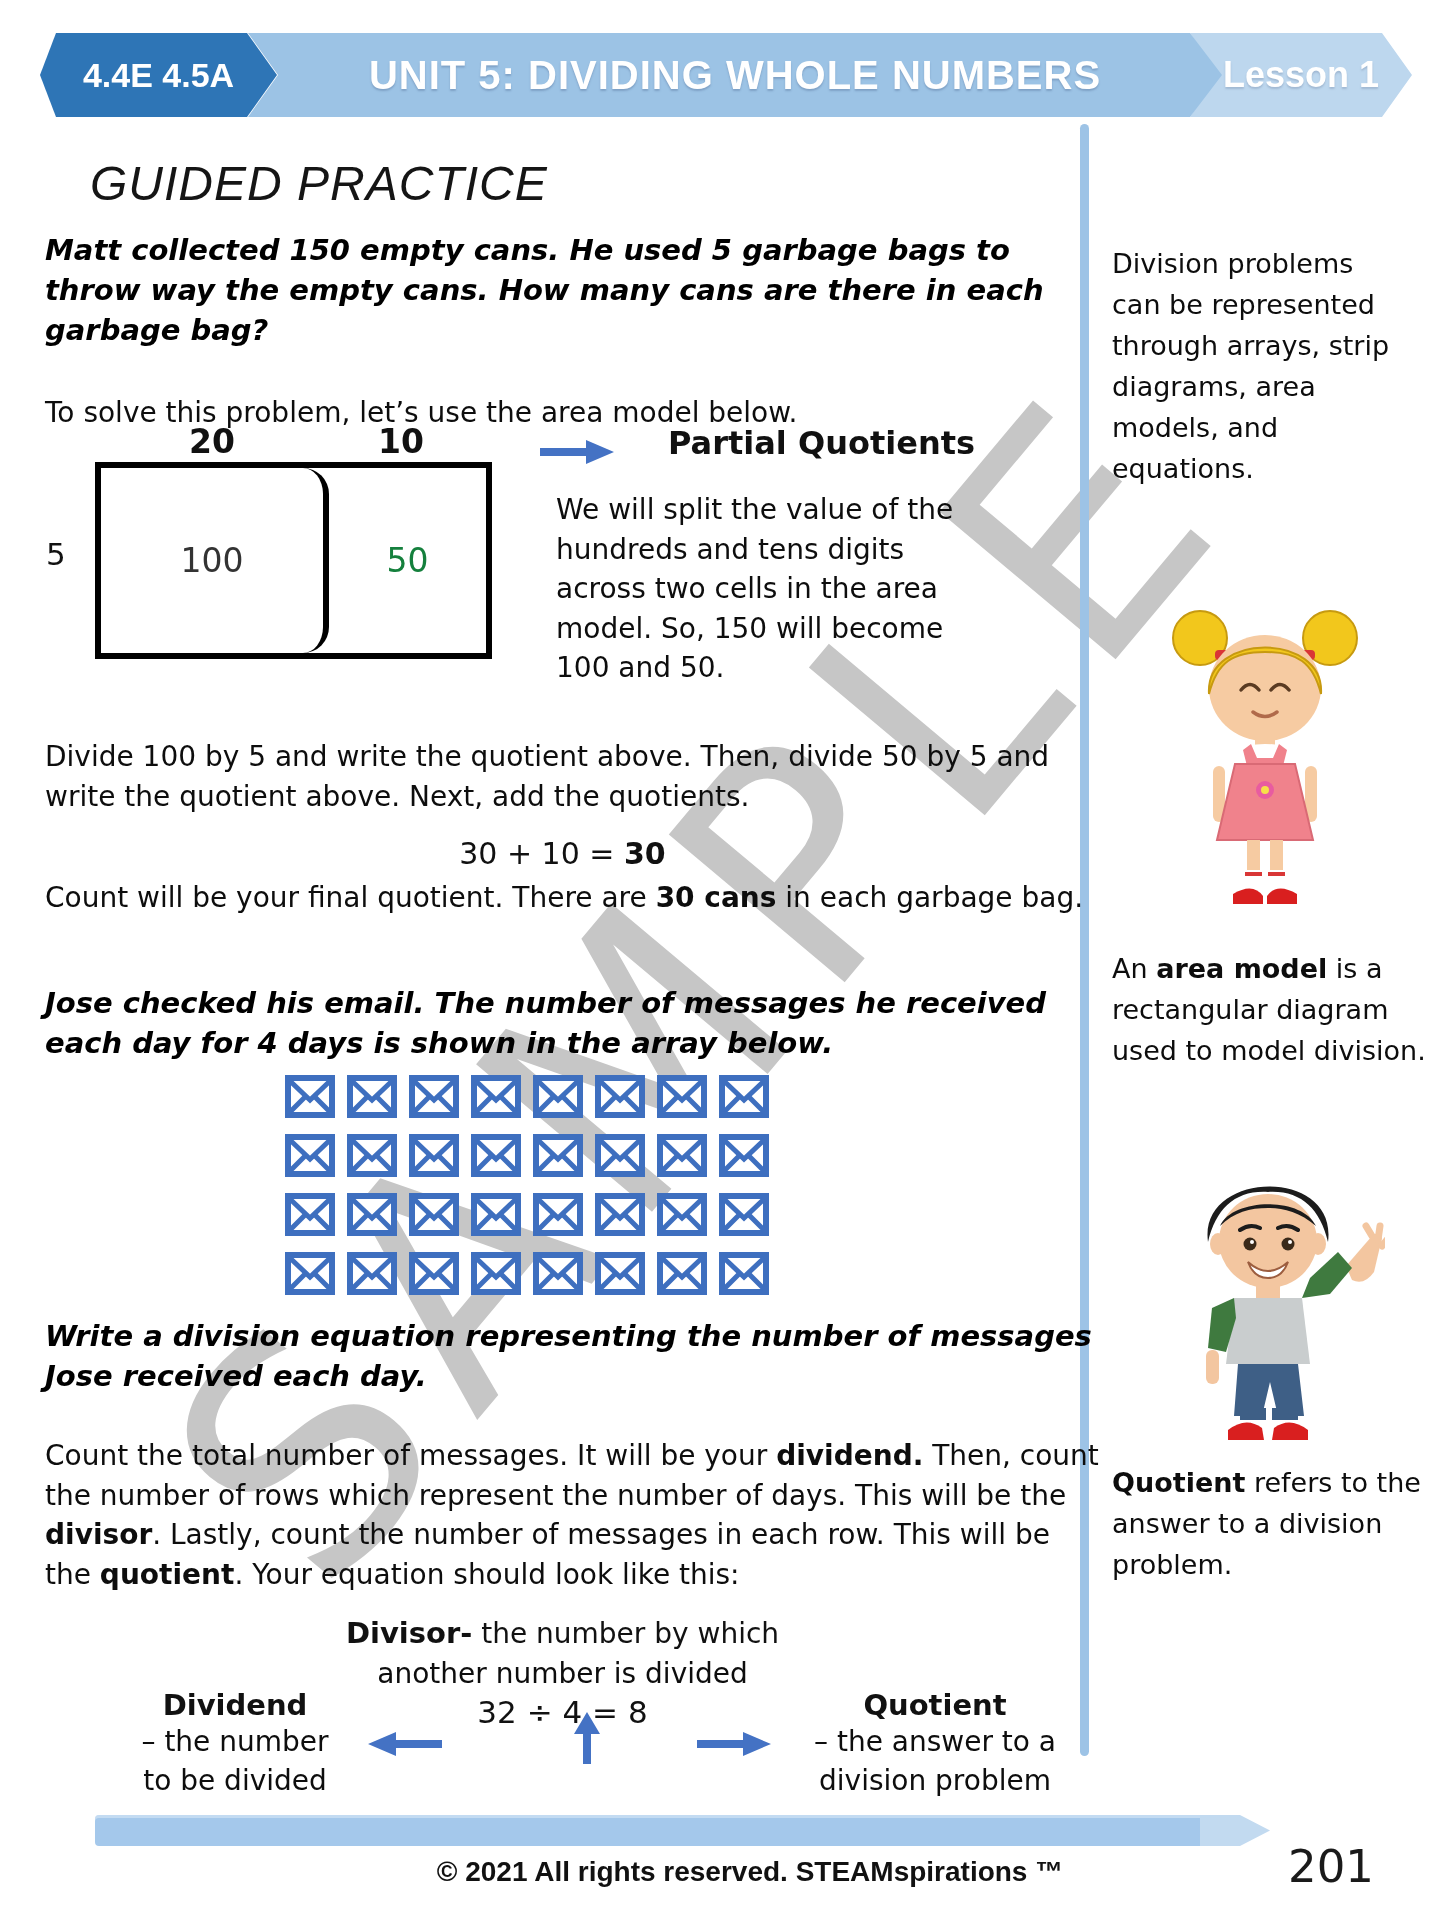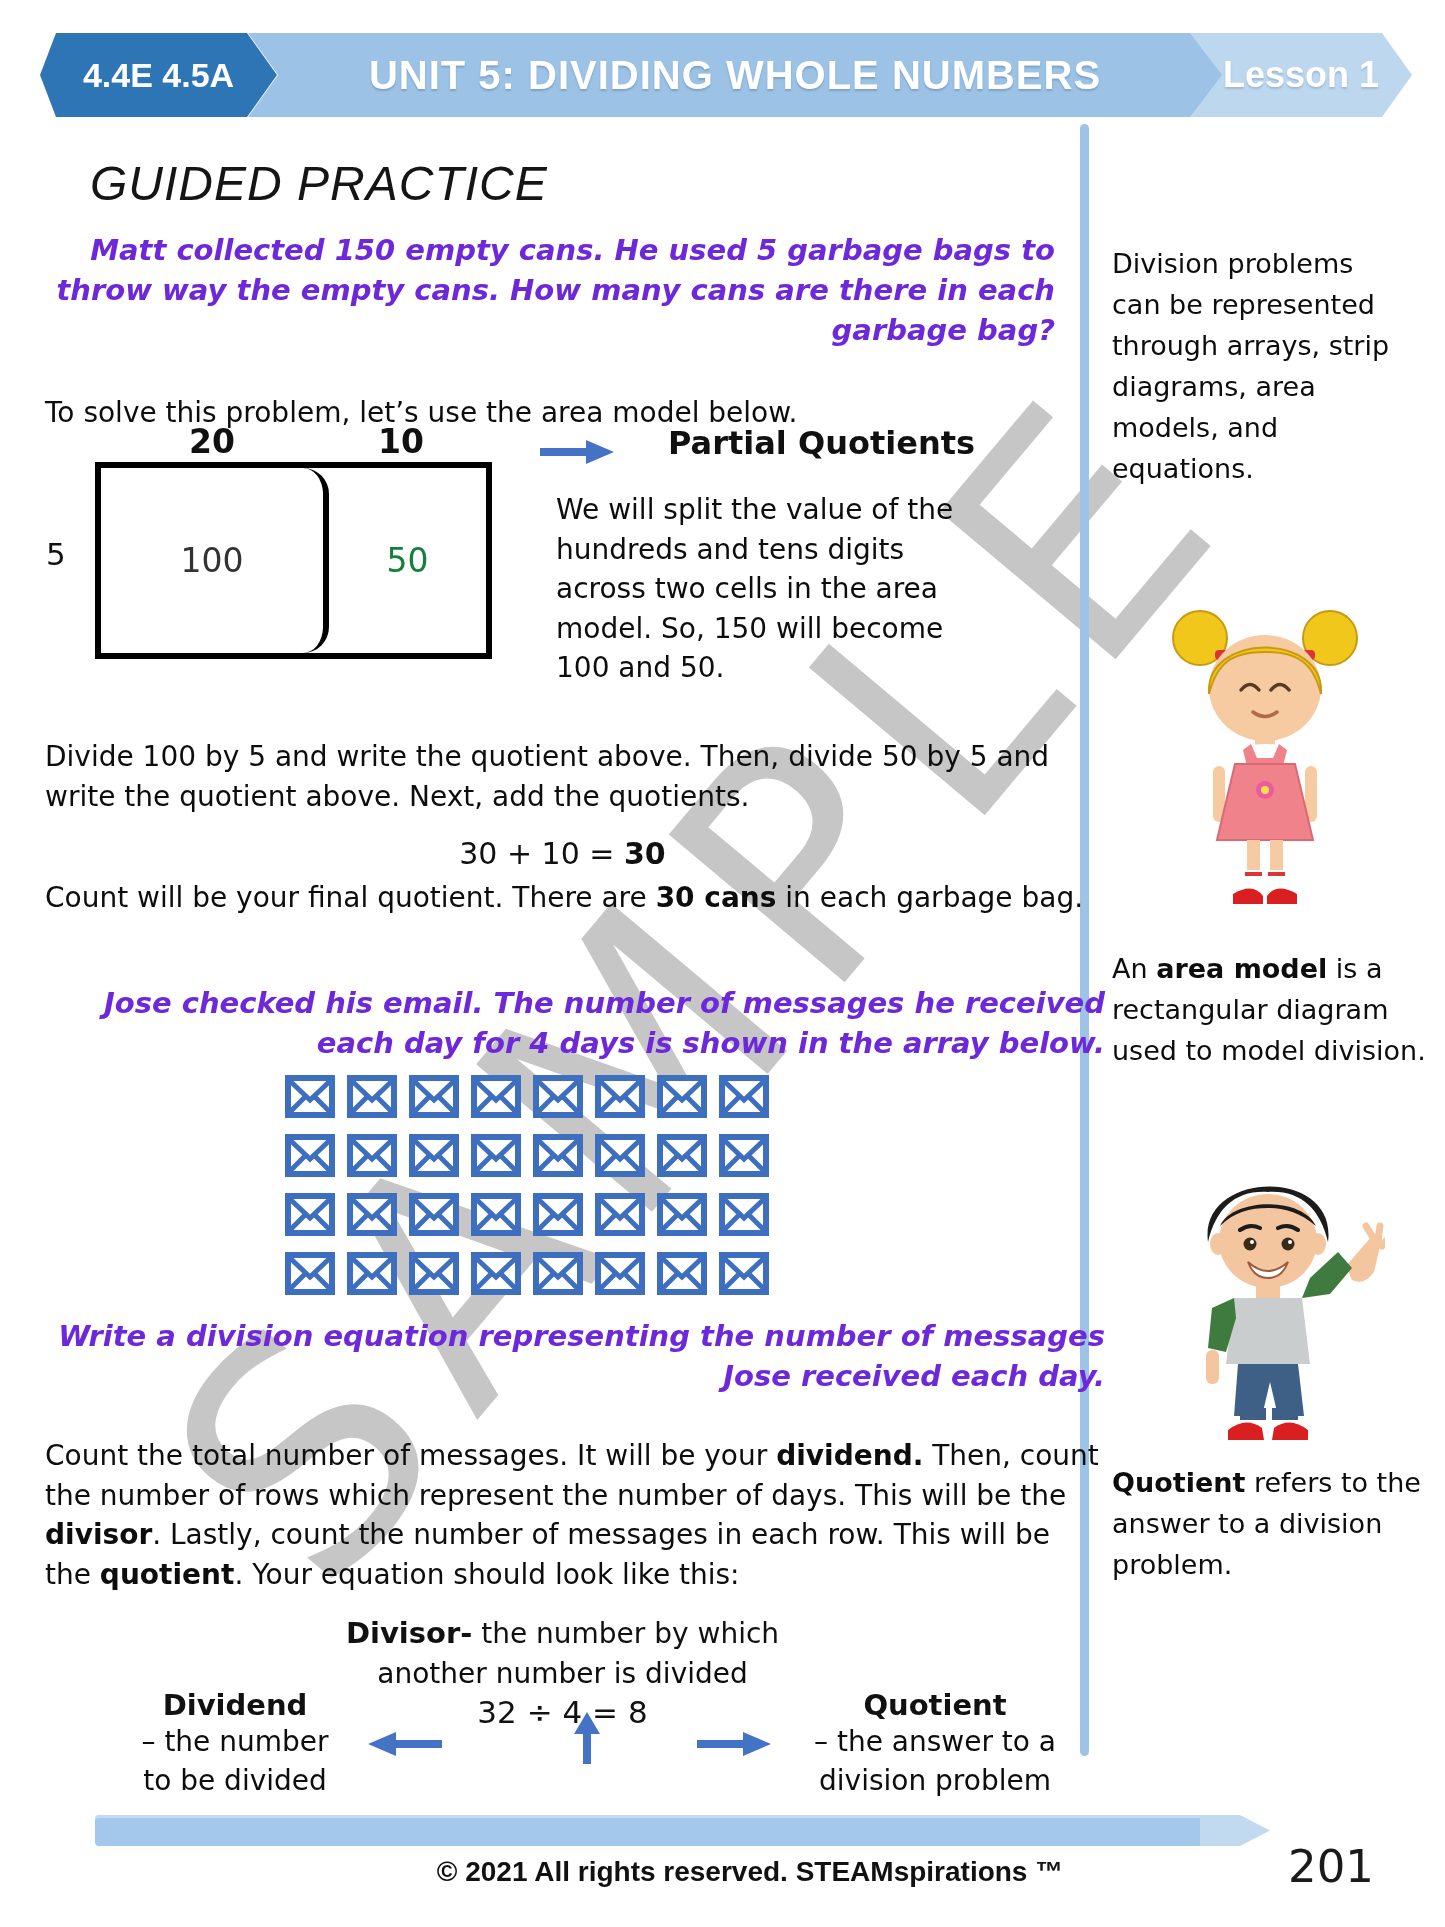--- a/index.html
+++ b/index.html
@@ -29,21 +29,21 @@
 
   
   .page-title{left:90px;top:156px;font-family:"Liberation Sans",sans-serif;font-style:italic;
               font-size:48px;letter-spacing:1px;color:#151515;}
 
   
   .vline{left:1080px;top:124px;width:9px;height:1632px;background:#9DC3E6;border-radius:5px;}
 
   
   .body-text{font-size:28px;line-height:39px;color:#0d0d0d;}
-  .stmt{font-size:29px;line-height:40px;font-weight:bold;font-style:italic;color:#6d28d9;text-align:right;}
+  .stmt{font-size:29px;line-height:40px;font-weight:bold;font-style:italic;color:#000000;}
   .center{text-align:center;}
   .pre{white-space:pre-line;}
   b{font-weight:bold;}
 
   
   .am-label{font-size:33px;font-weight:bold;text-align:center;}
   .am-rect{left:95px;top:462px;width:385px;height:185px;border:6px solid #000;display:flex;}
   .am-cell1{width:222px;border-right:6px solid #000;display:flex;align-items:center;justify-content:center;
             font-size:33px;color:#333;border-radius:26px;}
   .am-cell2{flex:1;display:flex;align-items:center;justify-content:center;font-size:33px;color:#15803d;}

